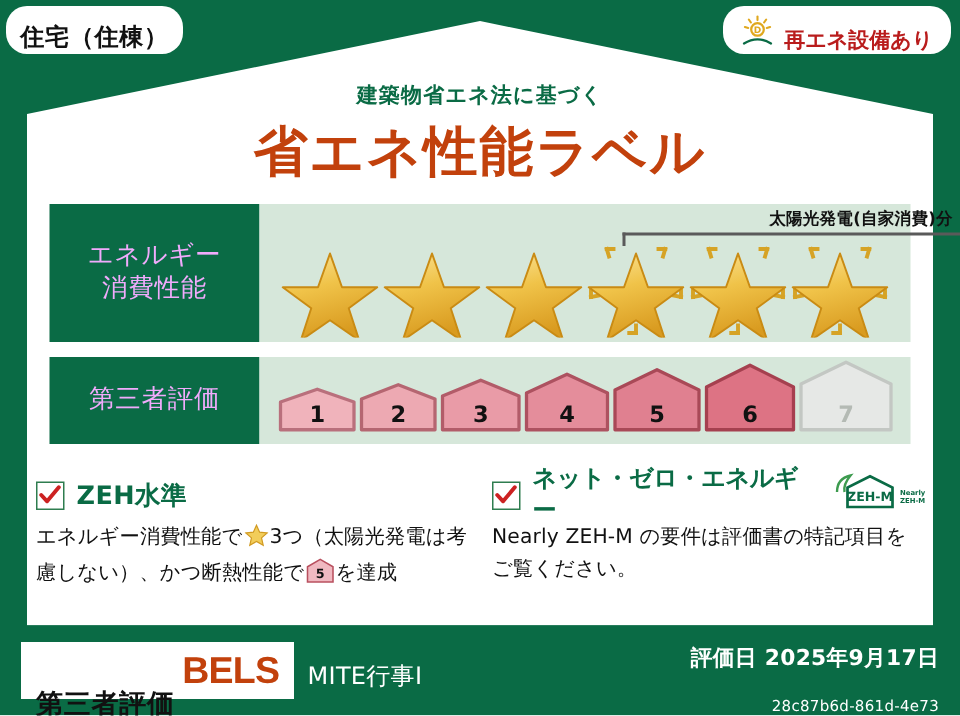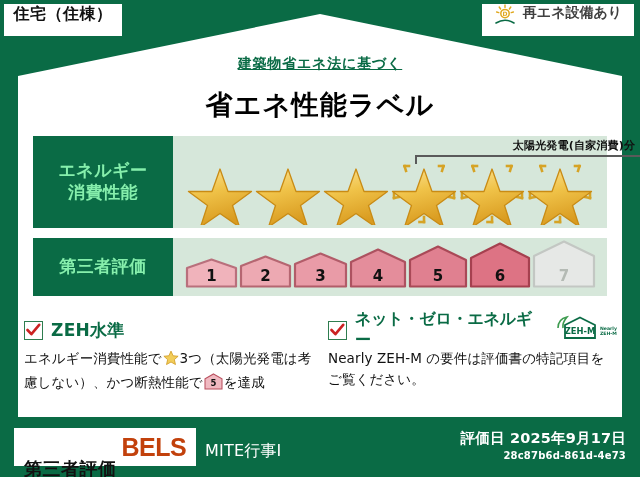--- a/index.html
+++ b/index.html
@@ -27,66 +27,67 @@
     left: 18px; top: 14px; width: 604px; height: 403px;
     background: #ffffff;
     clip-path: polygon(0 62px, 302px 0, 604px 62px, 604px 403px, 0 403px);
   }
 
   
   .badge {
     position: absolute;
     background: #ffffff;
     display: flex;
-    align-items: flex-start;
+    align-items: flex-end;
     justify-content: center;
     z-index: 7;
+    border-radius: 14px;
   }
   .badge-left {
     left: 4px; top: 4px; width: 118px; height: 32px;
     font-size: 16px; font-weight: bold; color: #111111;
     letter-spacing: 0.5px;
   }
   .badge-right {
     right: 6px; top: 4px; width: 152px; height: 32px;
     gap: 5px;
     padding: 0 6px;
-    font-size: 14px; font-weight: bold; color: #404040;
+    font-size: 14px; font-weight: bold; color: #b91c1c;
   }
   .badge-right .sun-ico { flex: 0 0 auto; }
 
   
   .title-block {
     position: absolute; left: 0; right: 0; top: 55px;
     text-align: center; z-index: 6;
   }
   .title-sub {
     font-size: 14px; font-weight: bold; color: #0a6b45;
-    letter-spacing: 0.8px; margin-bottom: 14px; text-decoration: underline;
+    letter-spacing: 0.8px; margin-bottom: 4px;
   }
   .title-main {
-    font-size: 27px; font-weight: bold; color: #000000;
+    font-size: 36px; font-weight: bold; color: #c2410c;
     letter-spacing: 1.2px;
   }
 
   
   .row {
     position: absolute; left: 33px; width: 574px;
     display: flex; z-index: 6;
   }
   .row-energy { top: 136px; height: 92px; }
   .row-insul  { top: 238px; height: 58px; }
 
   .row-label {
     flex: 0 0 140px;
     background: #0a6b45;
-    color: #86efac;
+    color: #f0abfc;
     display: flex; flex-direction: column;
     align-items: center; justify-content: center;
-    font-size: 17px; font-weight: bold;
+    font-size: 17px; font-weight: normal;
     line-height: 1.28;
     letter-spacing: 0.5px;
   }
   .row-body {
     flex: 1 1 auto;
     background: #d6e7da;
     position: relative;
   }
 
   
@@ -175,21 +176,21 @@
   .bldg-name {
     position: absolute; left: 205px; top: 24px;
     font-size: 16px; color: #ffffff; font-weight: normal;
     letter-spacing: 0.2px;
   }
   .eval-block {
     position: absolute; right: 14px; top: 12px;
     text-align: right; color: #ffffff;
   }
   .eval-date { font-size: 14.5px; font-weight: bold; letter-spacing: 0.2px; text-align: right; }
-  .eval-id { font-size: 10px; margin-top: 2px; letter-spacing: 0.2px; font-weight: bold; }
+  .eval-id { font-size: 10px; margin-top: 18px; letter-spacing: 0.2px; }
 </style>
 </head>
 <body>
 
 <div id="label-root">
 
   <div class="frame-green"></div>
   <div class="frame-white"></div>
 
   <div class="badge badge-left">

